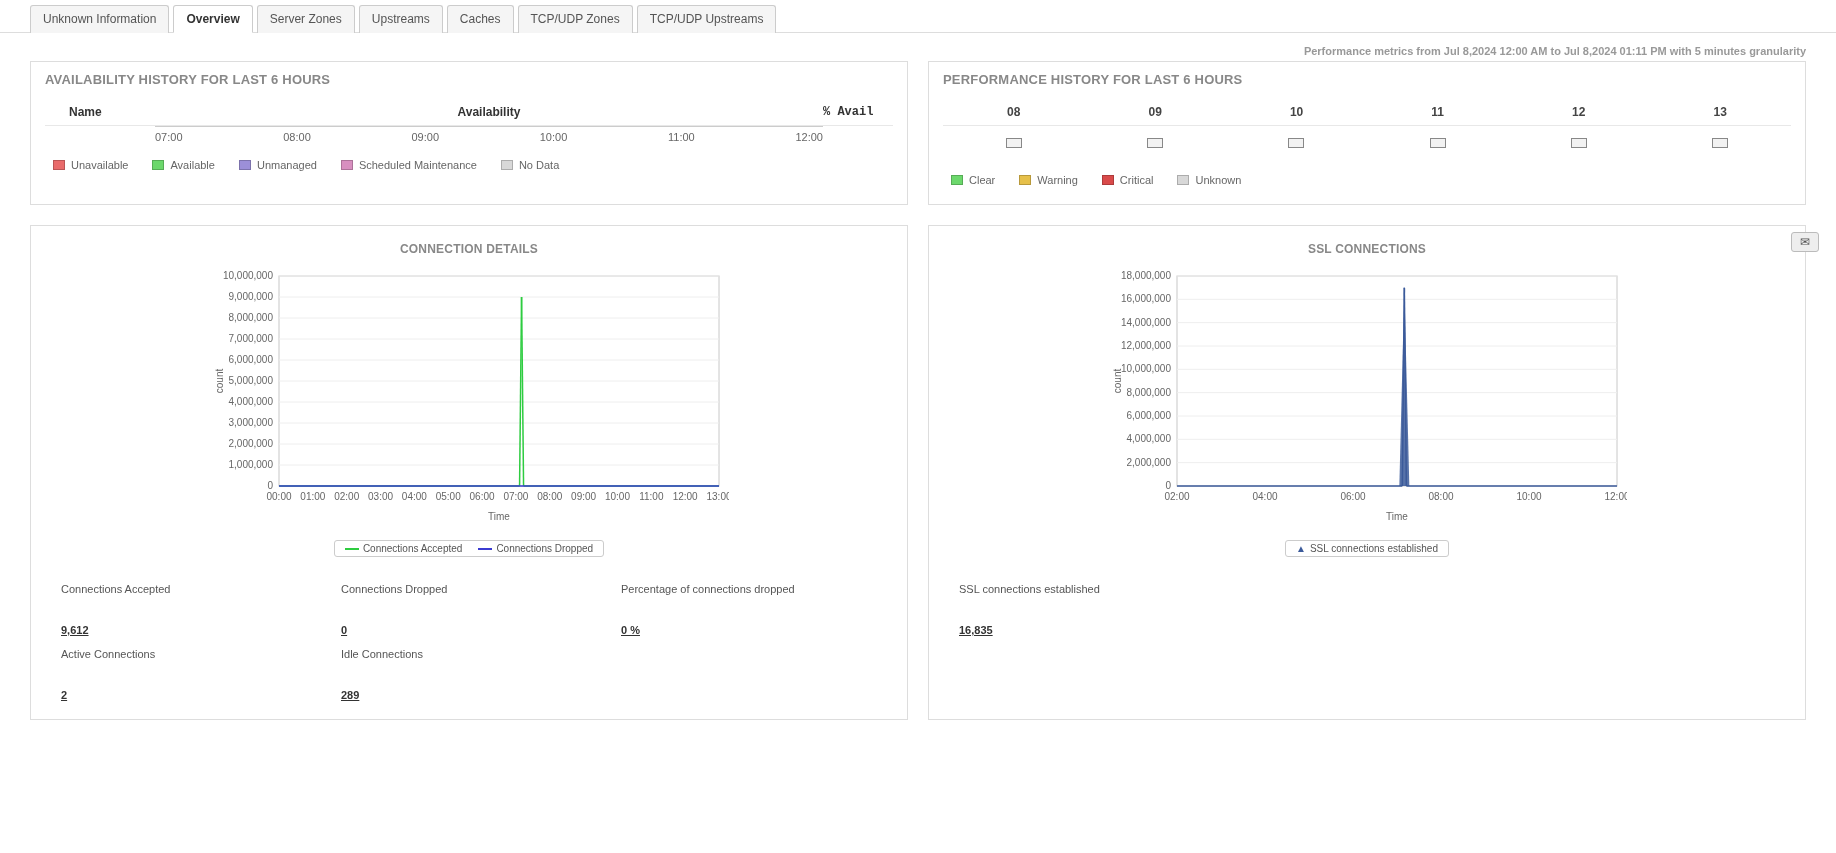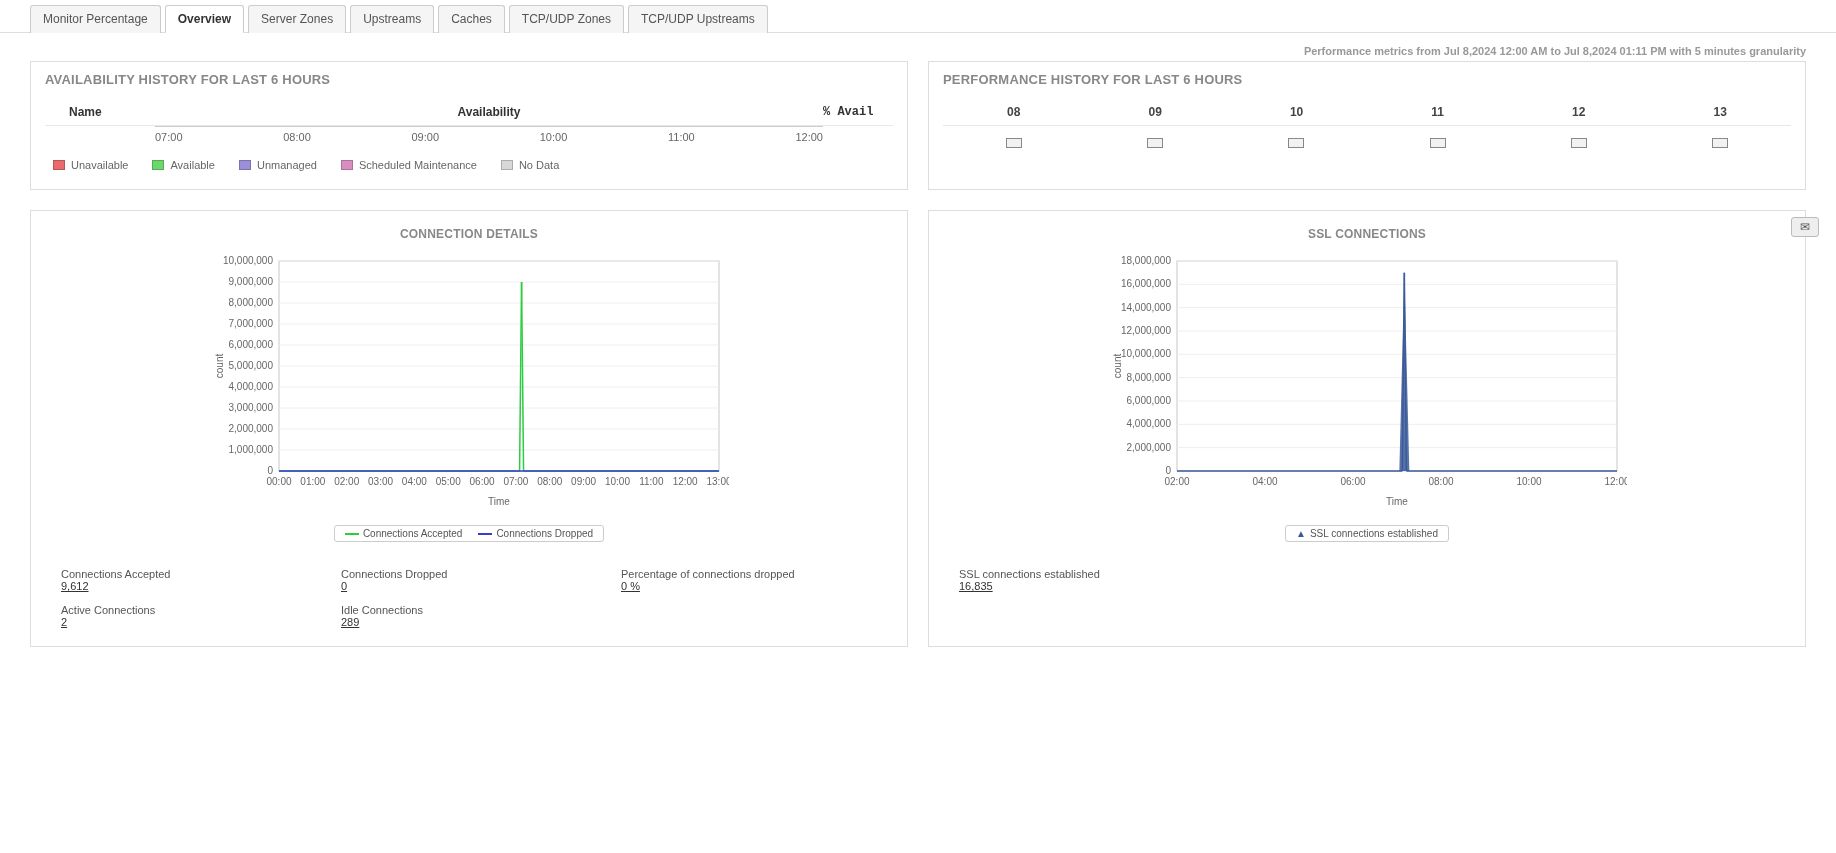--- a/index.html
+++ b/index.html
@@ -149,41 +149,41 @@
   .chart-legend .line { display:inline-block; width:14px; height:0; border-top:2px solid currentColor; vertical-align:middle; margin-right:4px; }
   .stats {
     display: grid;
     grid-template-columns: repeat(3, 1fr);
     gap: 12px 24px;
     padding: 20px 16px 4px 16px;
     font-size: 11px;
     color: #444;
   }
   .stat-label { color: #555; }
-  .stat-value { font-weight: normal; text-decoration: underline; color:#333; }
+  .stat-value { font-weight: bold; text-decoration: underline; color:#333;margin-top:29px; }
   .axis-label { font-size:10px; fill:#666; }
   .tick-label { font-size:10px; fill:#666; }
   .mail-icon {
     position: absolute;
     top: 6px; right: -14px;
     width: 28px; height: 20px;
     border: 1px solid #bbb;
     background: #eee;
     border-radius: 3px;
     display:flex; align-items:center; justify-content:center;
     font-size:12px; color:#555;
     cursor:pointer;
   }
   svg .grid-line { stroke: #eee; stroke-width:1; }
 </style>
 </head>
 <body>
 
 <div class="tabs">
-  <div class="tab">Monitor Percentage</div>
+  <div class="tab">Unknown Information</div>
   <div class="tab active">Overview</div>
   <div class="tab">Server Zones</div>
   <div class="tab">Upstreams</div>
   <div class="tab">Caches</div>
   <div class="tab">TCP/UDP Zones</div>
   <div class="tab">TCP/UDP Upstreams</div>
 </div>
 
 <div class="metrics-bar">Performance metrics from Jul 8,2024 12:00 AM to Jul 8,2024 01:11 PM with 5 minutes granularity</div>
 
@@ -238,20 +238,38 @@
       <span>12</span>
       <span>13</span>
     </div>
     <div class="perf-icons">
       <span class="perf-icon"></span>
       <span class="perf-icon"></span>
       <span class="perf-icon"></span>
       <span class="perf-icon"></span>
       <span class="perf-icon"></span>
       <span class="perf-icon"></span>
+    </div>
+    <div class="legend-row" style="padding-top:20px;">
+      <span class="legend-item">
+          <span class="swatch" style="background:#6cd86c"></span>
+          <span>Clear</span>
+        </span>
+      <span class="legend-item">
+          <span class="swatch" style="background:#e6c04a"></span>
+          <span>Warning</span>
+        </span>
+      <span class="legend-item">
+          <span class="swatch" style="background:#d94a4a"></span>
+          <span>Critical</span>
+        </span>
+      <span class="legend-item">
+          <span class="swatch" style="background:#d8d8d8"></span>
+          <span>Unknown</span>
+        </span>
     </div>
   </div>
 
   <div class="panel">
     <div class="chart-title">CONNECTION DETAILS</div>
     <div class="chart-wrap">
       <svg id="chart-connection" width="520" height="260">
           <rect x="70" y="10" width="440" height="210" fill="none" stroke="#c8c8c8"></rect>
           <line x1="70" x2="510" y1="220" y2="220" class="grid-line"></line>
           <text x="64" y="223" text-anchor="end" class="tick-label">0</text>

